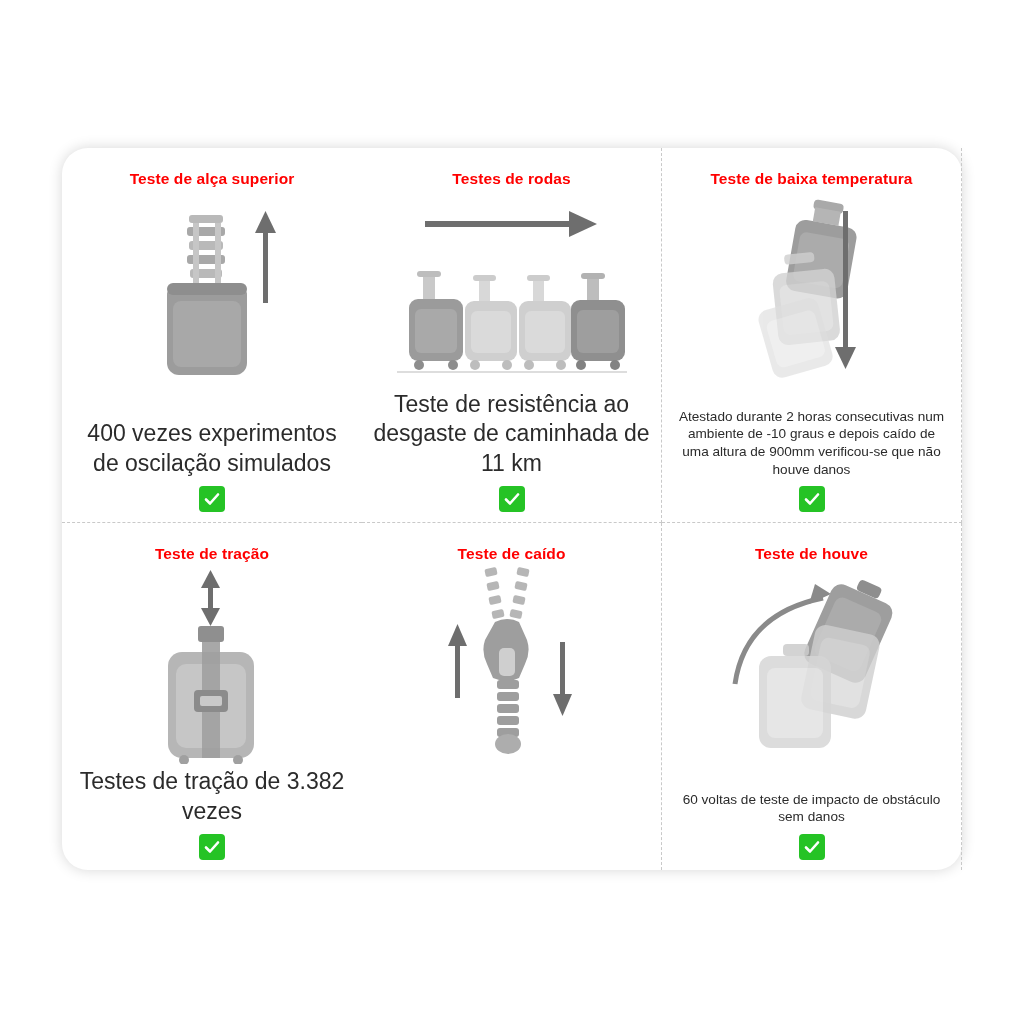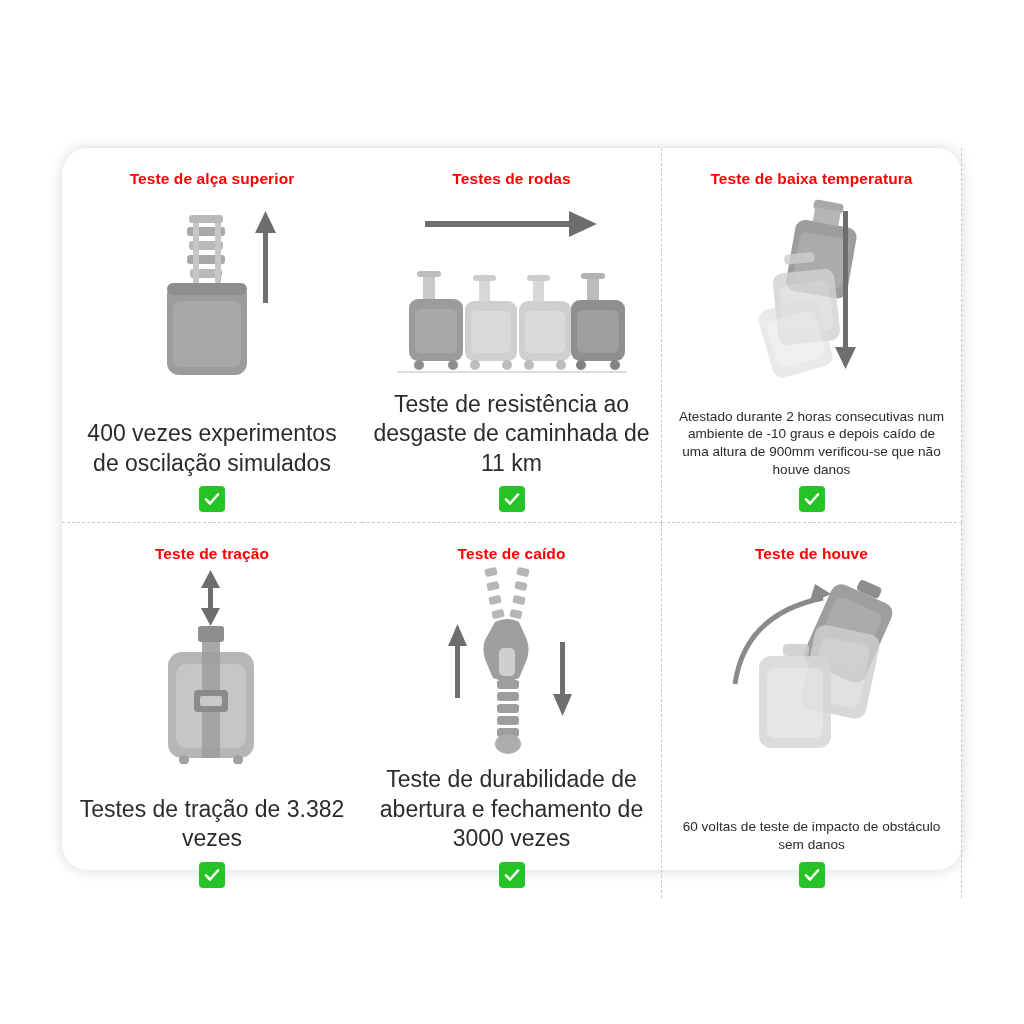--- a/index.html
+++ b/index.html
@@ -307,28 +307,20 @@
               <rect x="38" y="78" width="5" height="58"></rect>
               <polygon points="40.5,62 50,84 31,84"></polygon>
             </g>
 
             <g fill="#6e6e6e">
               <rect x="143" y="80" width="5" height="58"></rect>
               <polygon points="145.5,154 136,132 155,132"></polygon>
             </g>
           </svg>
         </div>
-        <div class="cell-foot">
-          <div class="caption">Teste de durabilidade de abertura e fechamento de 3000 vezes</div>
-          <div class="check">
-            <svg width="16" height="16" viewBox="0 0 16 16">
-                <polyline points="2,8.5 6,12.5 14,3.5" fill="none" stroke="#ffffff" stroke-width="2.6" stroke-linecap="round" stroke-linejoin="round"></polyline>
-              </svg>
-          </div>
-        </div>
       </div>
 
       <div class="cell c5">
         <div class="cell-title">Teste de houve</div>
         <div class="art">
           <svg width="230" height="200" viewBox="0 0 230 200">
 
             <path d="M38 120 q10 -70 88 -86" fill="none" stroke="#8a8a8a" stroke-width="5"></path>
             <polygon points="134,30 112,40 118,20" fill="#8a8a8a"></polygon>
 

